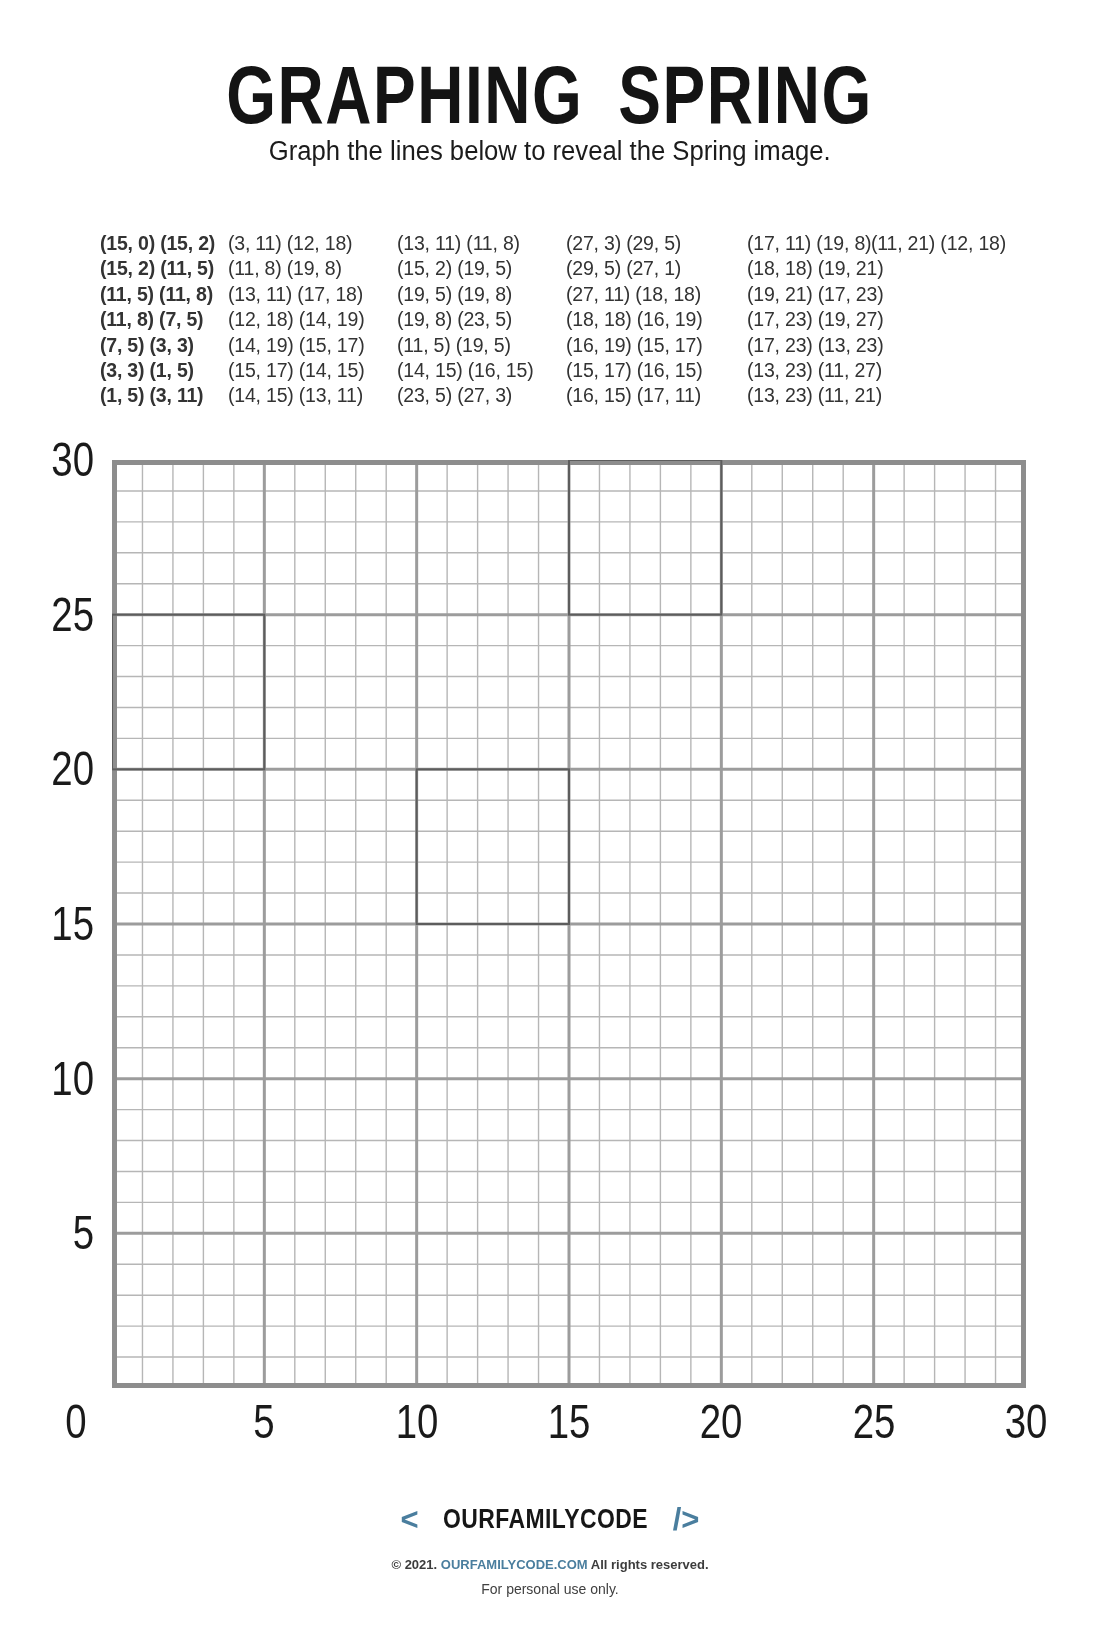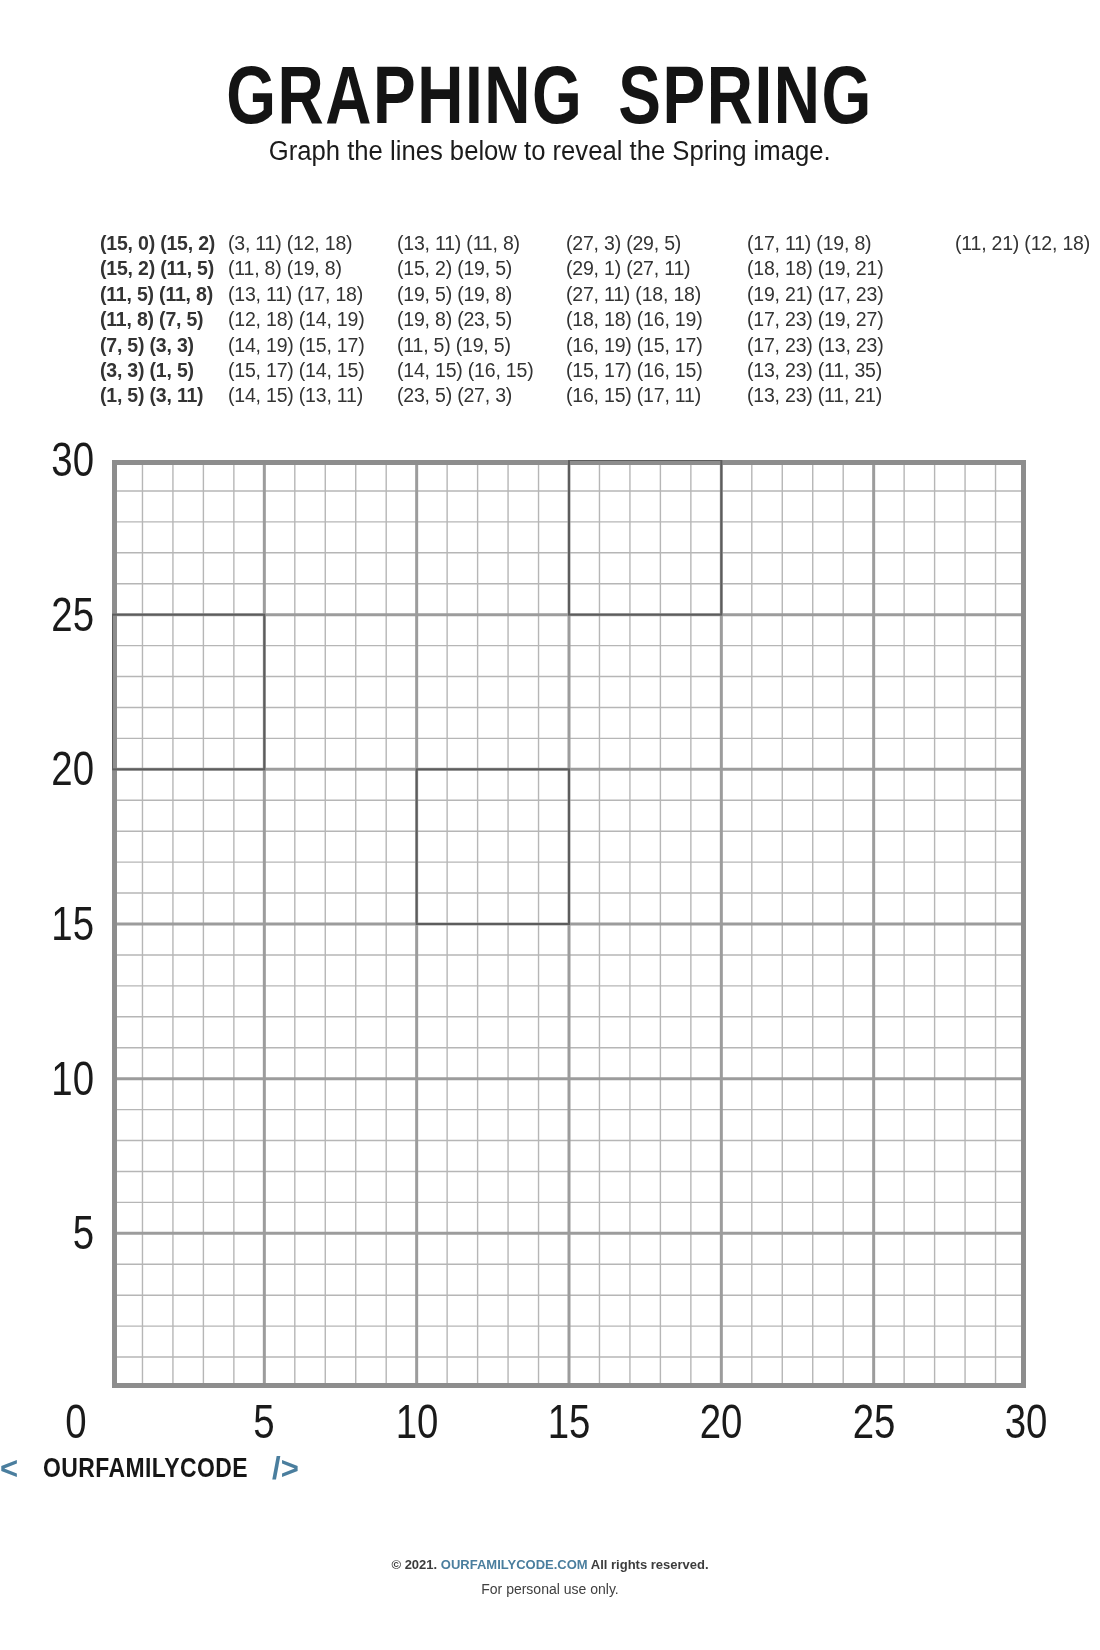--- a/index.html
+++ b/index.html
@@ -17,21 +17,21 @@
   .coord-row{font-size:19.5px;line-height:25.4px;color:#333333;letter-spacing:-0.2px;}
 
   .grid-wrap{position:absolute;left:112px;top:460px;width:914px;height:928px;}
   .grid-wrap svg{display:block;width:914px;height:928px;}
 
   .tick{position:absolute;color:#1a1a1a;font-weight:500;font-size:48px;line-height:48px;
     transform:scaleX(0.8);}
   .y-tick{width:90px;text-align:right;left:4px;transform-origin:right center;}
   .x-tick{width:90px;text-align:center;top:1398px;transform-origin:center;}
 
-  .logo-wrap{position:absolute;top:1451px;left:0;width:1100px;white-space:nowrap;}
+  .logo-wrap{position:absolute;top:1502px;left:0;width:1100px;text-align:center;white-space:nowrap;}
   .logo-bracket{font-size:31px;font-weight:700;vertical-align:-2px;}
   .logo-text{display:inline-block;font-size:27px;font-weight:800;color:#161616;
     letter-spacing:0.5px;transform:scaleX(0.85);transform-origin:center;margin:0 2px;}
   .copyright{position:absolute;top:1544px;left:0;width:1100px;text-align:center;
     font-size:13px;font-weight:600;color:#3c3c3c;}
   .personal{position:absolute;top:1567px;left:0;width:1100px;text-align:center;
     font-size:14px;font-weight:500;color:#404040;}
 </style>
 </head>
 <body>
@@ -66,37 +66,37 @@
       <div class="coord-row">(13, 11) (11, 8)</div>
       <div class="coord-row">(15, 2) (19, 5)</div>
       <div class="coord-row">(19, 5) (19, 8)</div>
       <div class="coord-row">(19, 8) (23, 5)</div>
       <div class="coord-row">(11, 5) (19, 5)</div>
       <div class="coord-row">(14, 15) (16, 15)</div>
       <div class="coord-row">(23, 5) (27, 3)</div>
     </div>
     <div class="coord-col" style="left: 566px;">
       <div class="coord-row">(27, 3) (29, 5)</div>
-      <div class="coord-row">(29, 1) (27, 11)</div>
+      <div class="coord-row">(29, 5) (27, 1)</div>
       <div class="coord-row">(27, 11) (18, 18)</div>
       <div class="coord-row">(18, 18) (16, 19)</div>
       <div class="coord-row">(16, 19) (15, 17)</div>
       <div class="coord-row">(15, 17) (16, 15)</div>
       <div class="coord-row">(16, 15) (17, 11)</div>
     </div>
     <div class="coord-col" style="left: 747px;">
       <div class="coord-row">(17, 11) (19, 8)</div>
       <div class="coord-row">(18, 18) (19, 21)</div>
       <div class="coord-row">(19, 21) (17, 23)</div>
       <div class="coord-row">(17, 23) (19, 27)</div>
       <div class="coord-row">(17, 23) (13, 23)</div>
-      <div class="coord-row">(13, 23) (11, 35)</div>
+      <div class="coord-row">(13, 23) (11, 27)</div>
       <div class="coord-row">(13, 23) (11, 21)</div>
     </div>
-    <div class="coord-col" style="left: 955px;">
+    <div class="coord-col" style="left: 871px;">
       <div class="coord-row">(11, 21) (12, 18)</div>
     </div>
   </div>
 
 <div class="grid-wrap">
   <svg id="grid-svg" xmlns="http://www.w3.org/2000/svg" viewBox="0 0 914 928">
       <line x1="30.466666666666665" y1="0" x2="30.466666666666665" y2="928" stroke="#b6b6b6" stroke-width="1.4"></line>
       <line x1="0" y1="30.933333333333334" x2="914" y2="30.933333333333334" stroke="#b6b6b6" stroke-width="1.4"></line>
       <line x1="60.93333333333333" y1="0" x2="60.93333333333333" y2="928" stroke="#b6b6b6" stroke-width="1.4"></line>
       <line x1="0" y1="61.86666666666667" x2="914" y2="61.86666666666667" stroke="#b6b6b6" stroke-width="1.4"></line>

